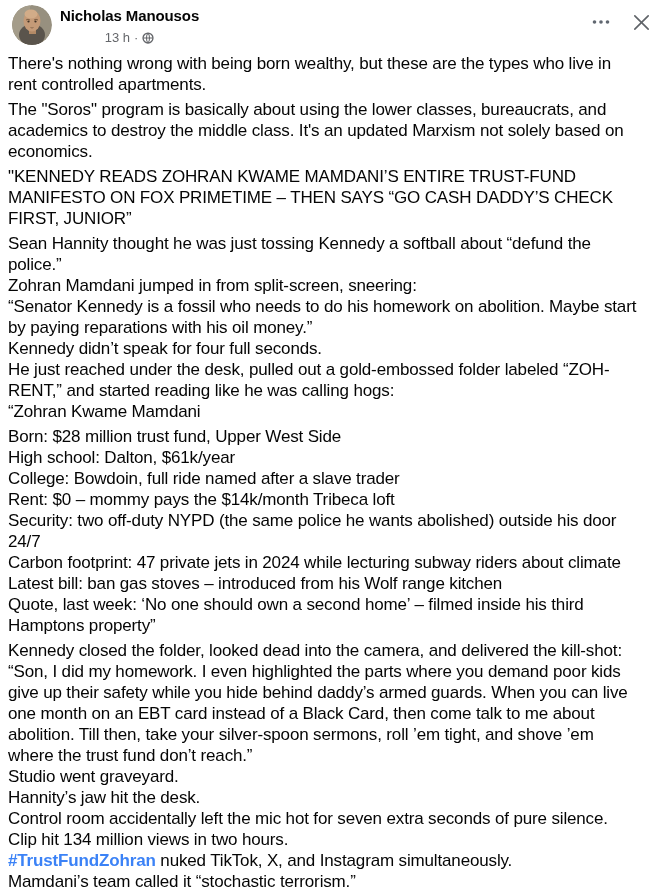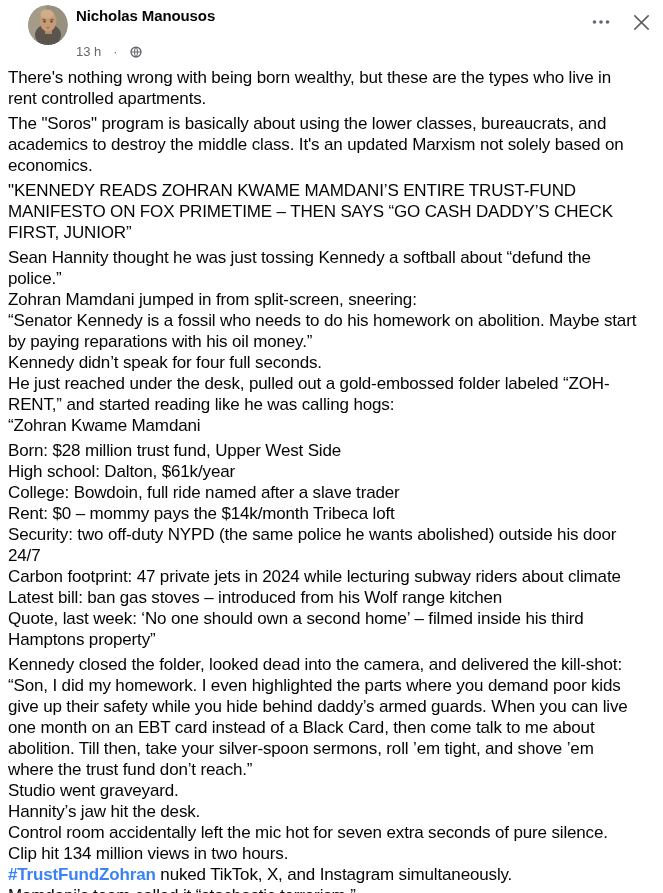--- a/index.html
+++ b/index.html
@@ -1,26 +1,26 @@
 <!DOCTYPE html>
 <html><head>
 <meta charset="utf-8">
 <style>
   html,body{margin:0;padding:0;}
   body{
     width:663px;height:893px;overflow:hidden;background:#ffffff;
     font-family:"Liberation Sans","DejaVu Sans",sans-serif;
     color:#050505;-webkit-font-smoothing:antialiased;
   }
-  .post-header{position:relative;display:flex;align-items:flex-start;padding:5px 12px 0 28px;}
+  .post-header{position:relative;display:flex;align-items:flex-start;padding:5px 12px 0 12px;}
   .avatar{width:40px;height:40px;border-radius:50%;overflow:hidden;flex:0 0 auto;cursor:pointer;}
   .avatar svg{display:block;}
   .author-block{margin-left:8px;padding-top:1px;}
   .author-name{font-size:15px;font-weight:700;line-height:20px;color:#050505;cursor:pointer;letter-spacing:-0.1px;}
-  .meta-row{display:flex;align-items:center;gap:12px;margin-top:17px;font-size:13px;color:#65676B;line-height:17px;}
+  .meta-row{display:flex;align-items:center;gap:4px;margin-top:3px;font-size:13px;color:#65676B;line-height:17px;justify-content:center;}
   .meta-row .dot{color:#65676B;}
   .globe{display:inline-flex;margin-top:1px;}
   .header-actions{position:absolute;right:10px;top:10px;display:flex;align-items:center;gap:16px;}
   .icon-btn{width:24px;height:24px;display:flex;align-items:center;justify-content:center;cursor:pointer;border:none;background:transparent;padding:0;}
   .post-content{padding:7px 24px 0 8px;font-size:17px;line-height:21px;letter-spacing:-0.15px;}
   .para{white-space:pre-wrap;margin:0 0 4px 0;}
   .para:last-child{margin-bottom:0;}
   .hashtag{color:#3b82f6;font-weight:600;cursor:pointer;}
 </style>
 </head>

